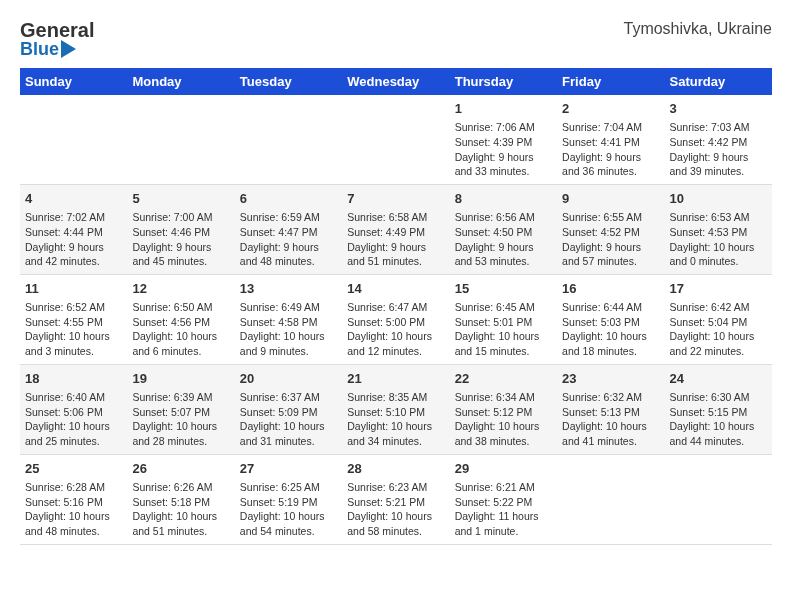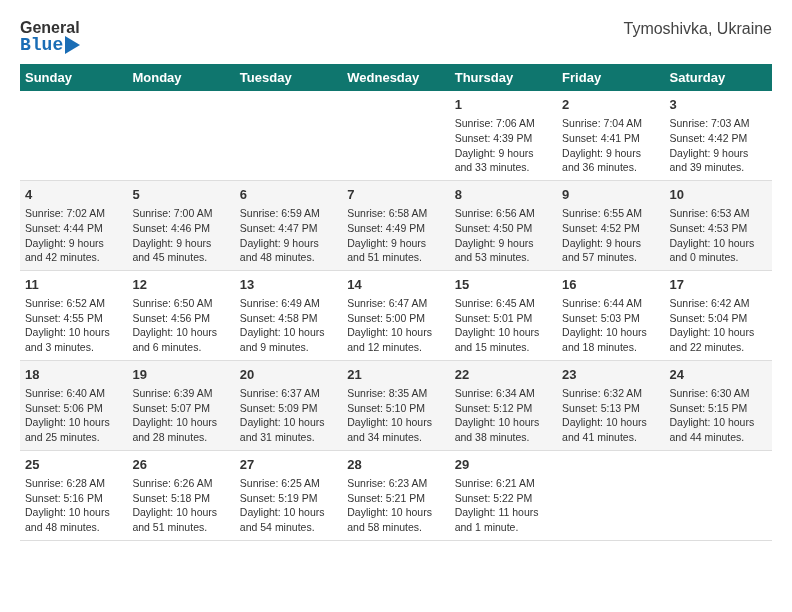--- a/index.html
+++ b/index.html
@@ -28,21 +28,21 @@
       font-size: 16px;
       font-weight: normal;
       color: #444;
     }
     table {
       width: 100%;
       border-collapse: collapse;
       font-size: 11px;
     }
     thead th {
-      background-color: #0f766e;
+      background-color: #1d4ed8;
       color: #fff;
       text-align: left;
       padding: 6px 5px;
       font-size: 13px;
       font-weight: bold;
     }
     tbody tr {
       border-bottom: 1px solid #ddd;
     }
     tbody tr:nth-child(odd) {
@@ -72,28 +72,27 @@
     .logo-wrapper {
       display: flex;
       align-items: center;
     }
     .logo-box {
       display: flex;
       flex-direction: column;
       line-height: 1.0;
     }
     .logo-general {
-      font-size: 16px;
+      font-size: 20px;
       font-weight: bold;
       color: #333;
     }
     .logo-blue-row {
       display: flex;
       align-items: center;
-      font-family: Liberation Mono, monospace;
     }
     .logo-blue-text {
       font-size: 18px;
       font-weight: bold;
       color: #1a6db5;
     }
     .logo-triangle {
       width: 0;
       height: 0;
       border-top: 9px solid transparent;

